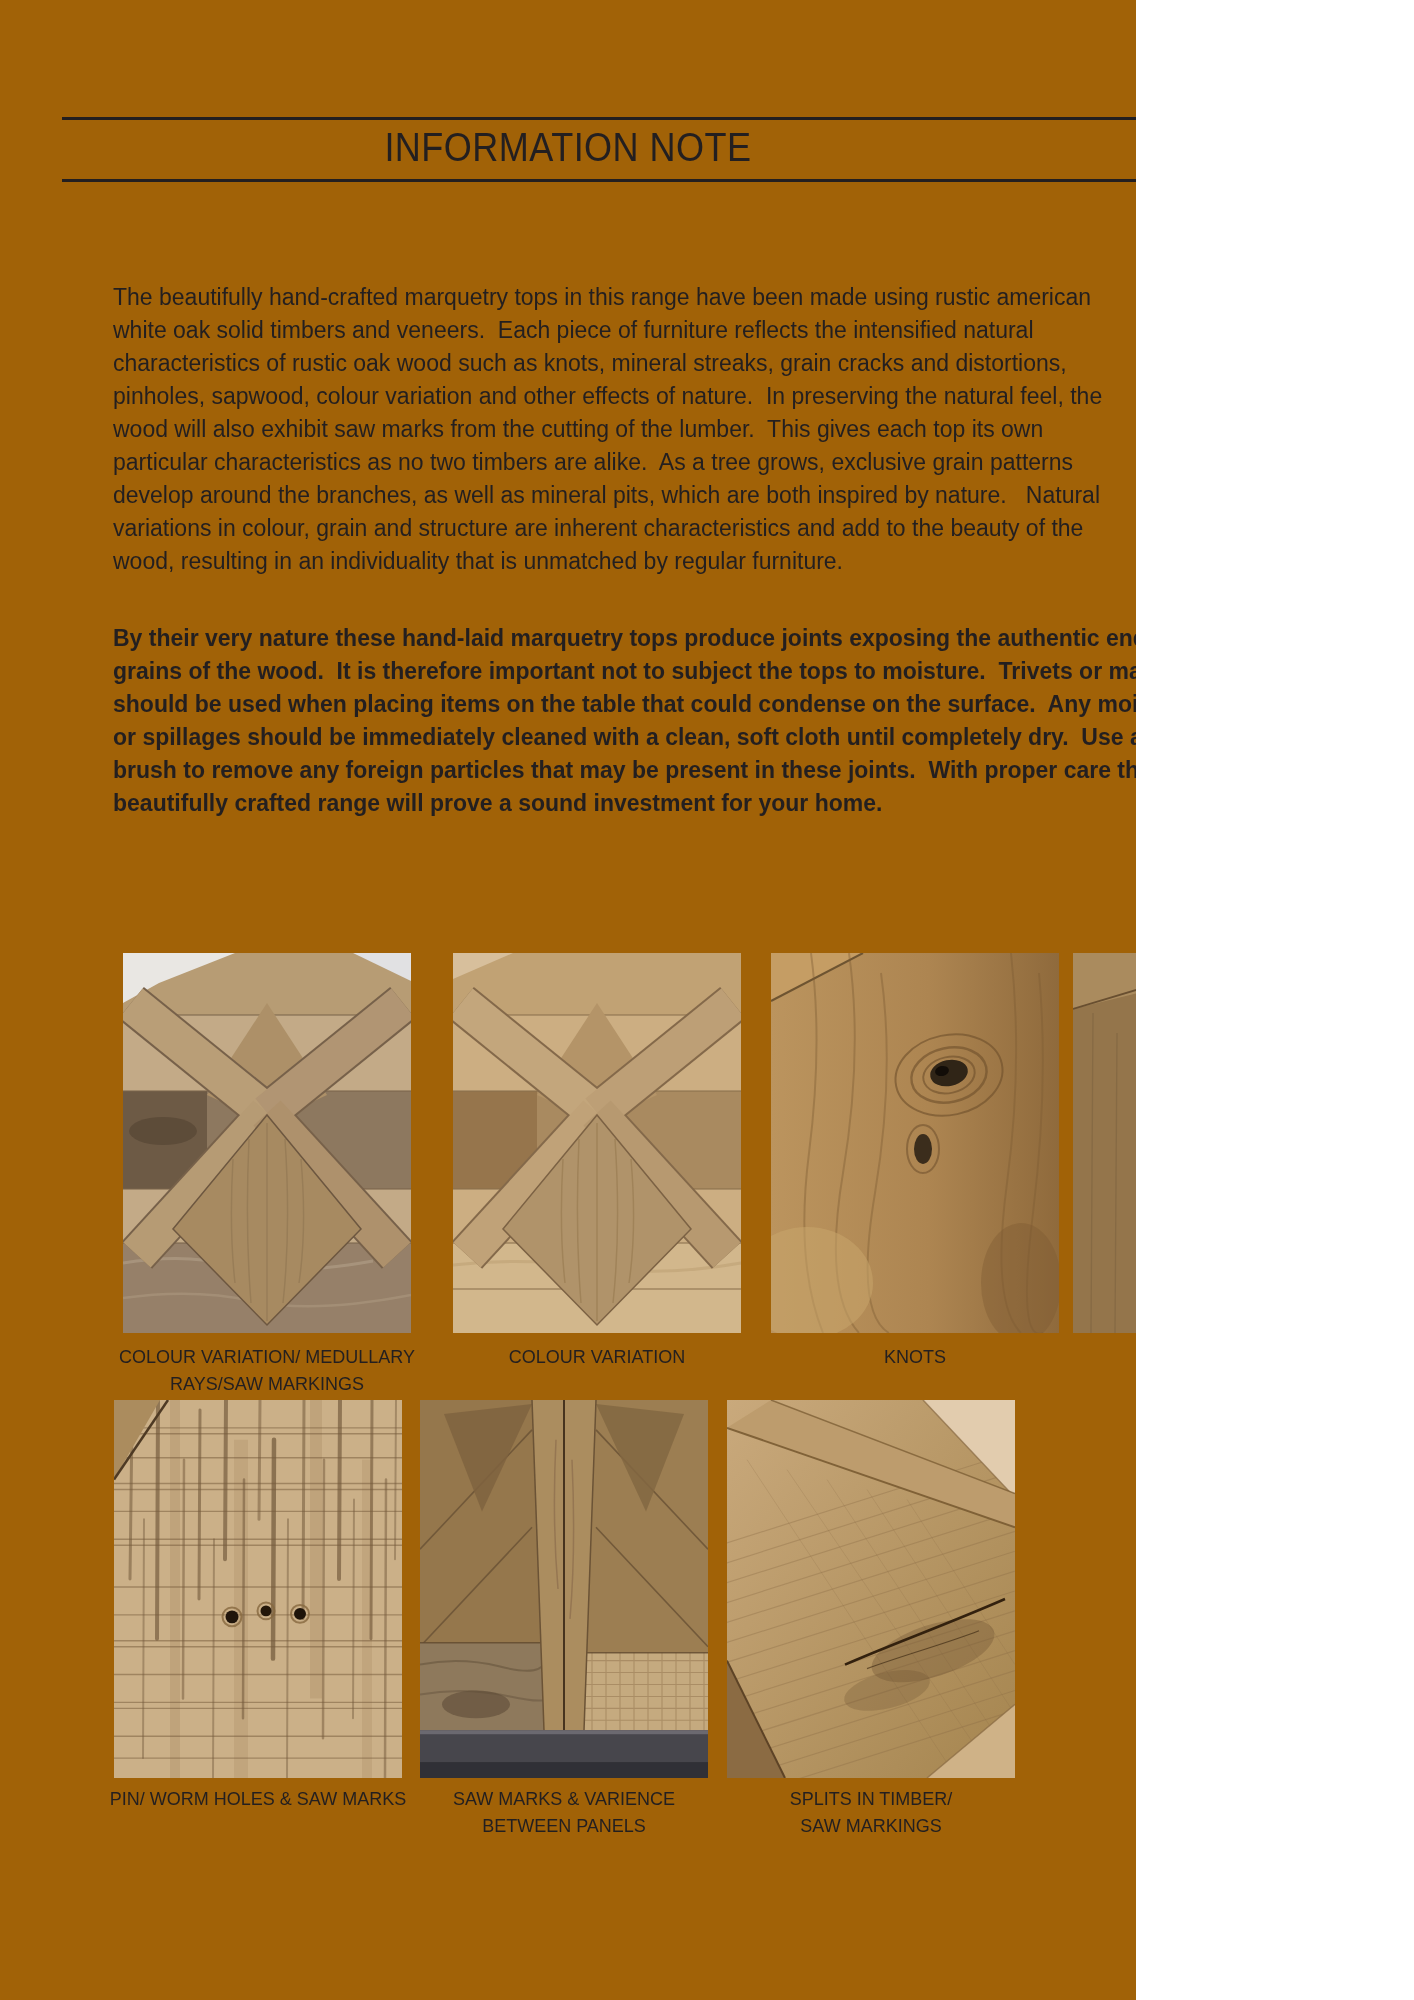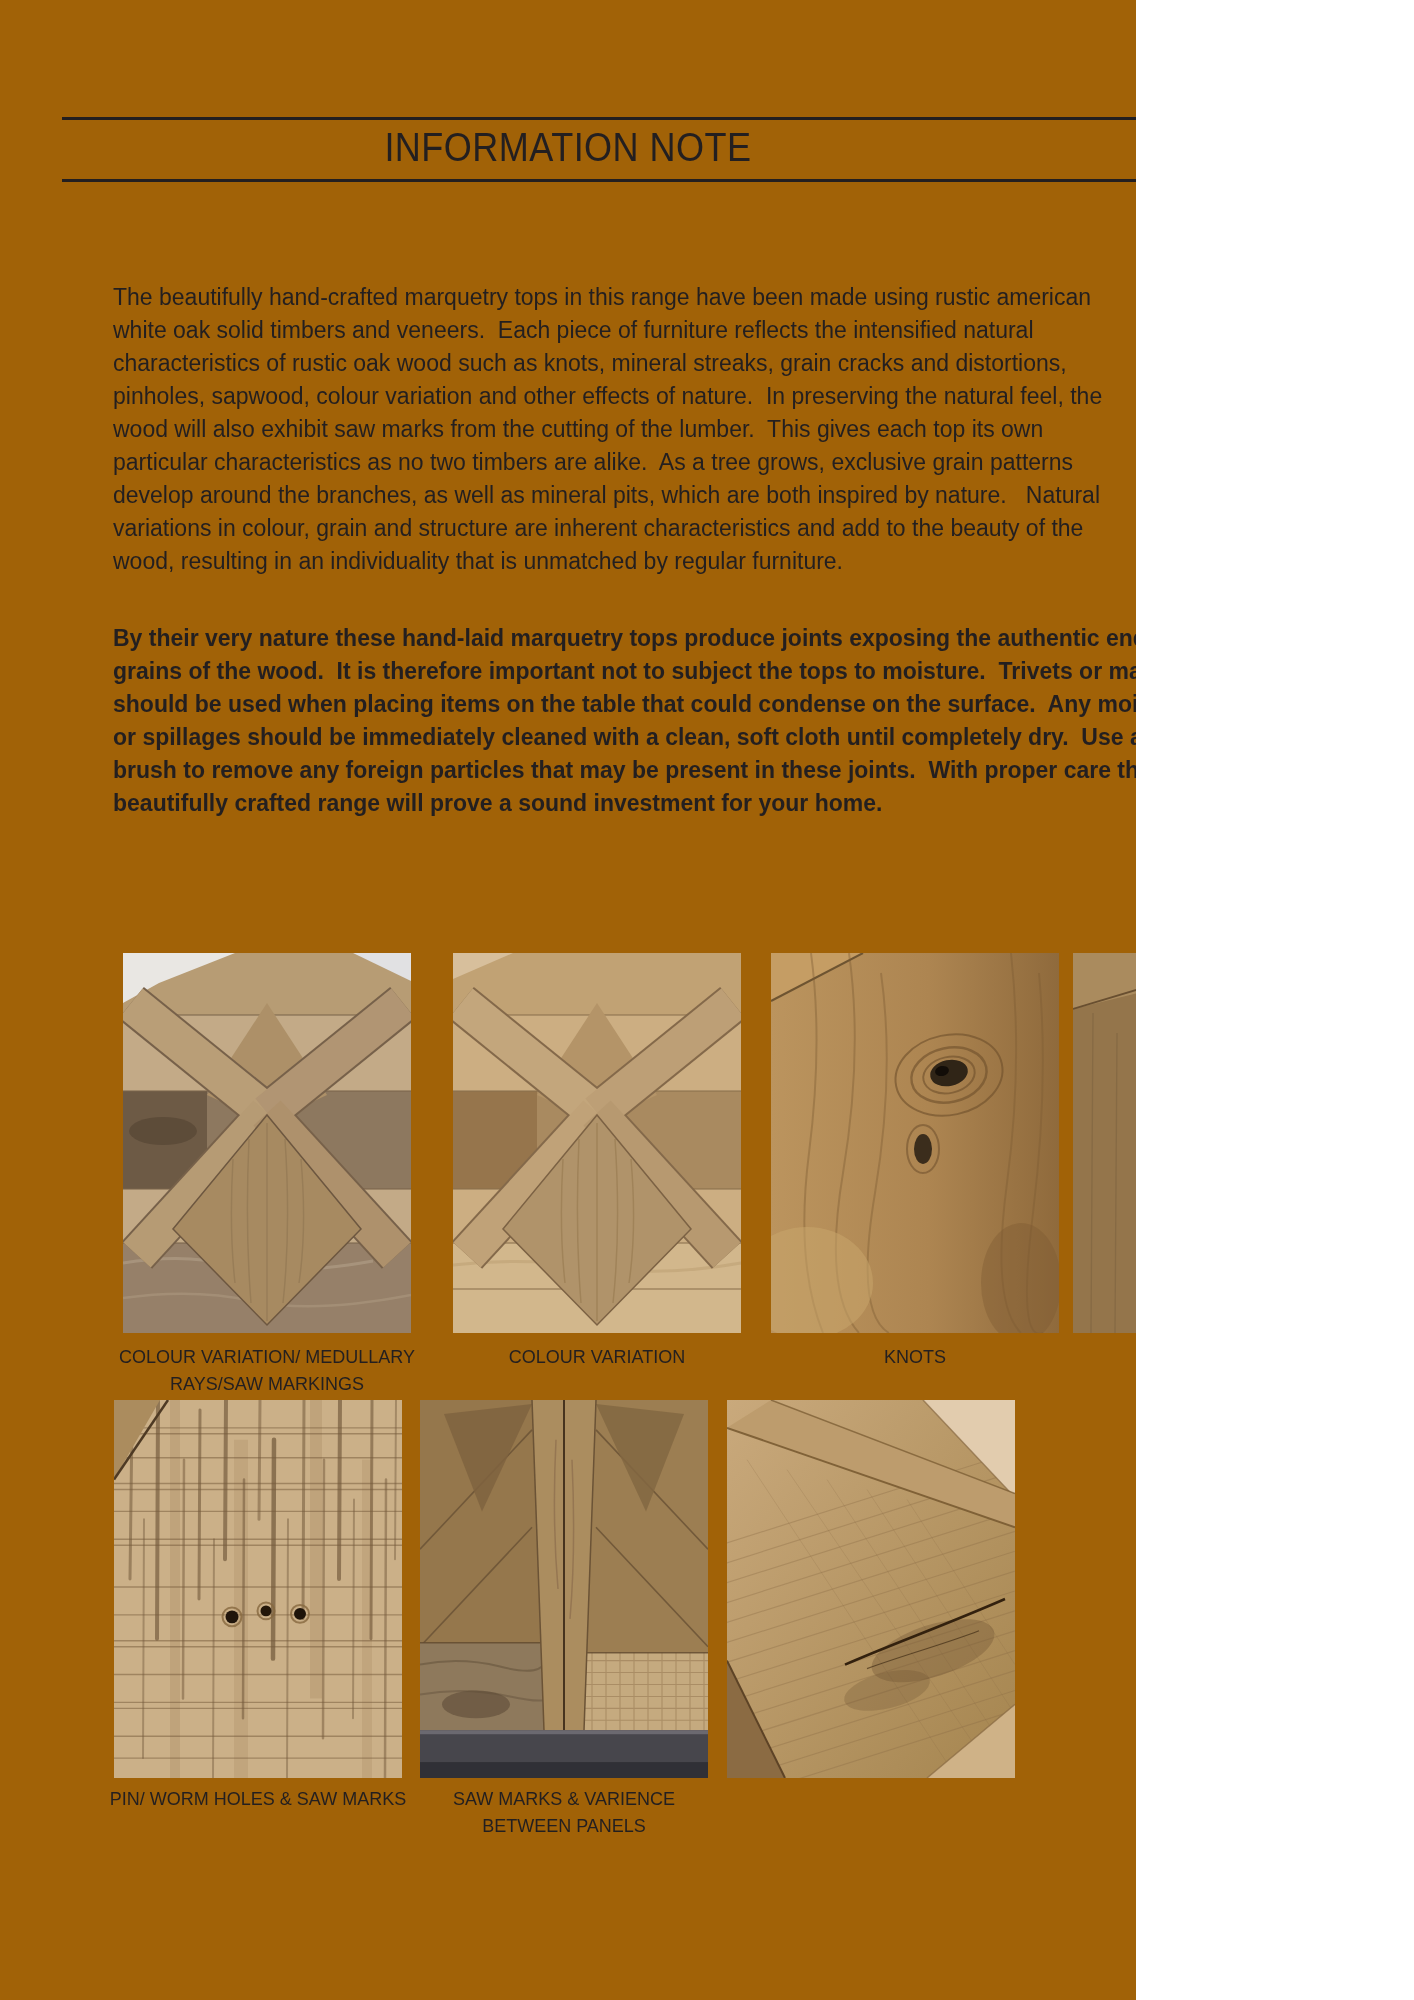--- a/index.html
+++ b/index.html
@@ -379,15 +379,17 @@
       <polygon points="0,28 44,0 288,94 288,128" fill="#bd9c6d"></polygon>
       <line x1="0" y1="28" x2="288" y2="128" stroke="#76582f" stroke-width="2" opacity=".85"></line>
       <line x1="44" y1="0" x2="288" y2="94" stroke="#76582f" stroke-width="1.5" opacity=".7"></line>
       <path d="M118,266 C168,244 214,228 278,200" stroke="#33210e" stroke-width="2.6" fill="none"></path>
       <path d="M140,270 C184,254 216,246 252,232" stroke="#33210e" stroke-width="1.2" fill="none" opacity=".6"></path>
       <polygon points="0,262 58,380 0,380" fill="#8b6b43"></polygon>
       <line x1="0" y1="262" x2="58" y2="380" stroke="#5d4326" stroke-width="2"></line>
       <polygon points="288,306 288,380 200,380" fill="#cfb287"></polygon>
       <line x1="200" y1="380" x2="288" y2="306" stroke="#8a6b44" stroke-width="1.5" opacity=".7"></line>
     </svg>
+    <div class="cap">SPLITS IN TIMBER/
+SAW MARKINGS</div>
   </div>
 
 </div>
 
 </body></html>

